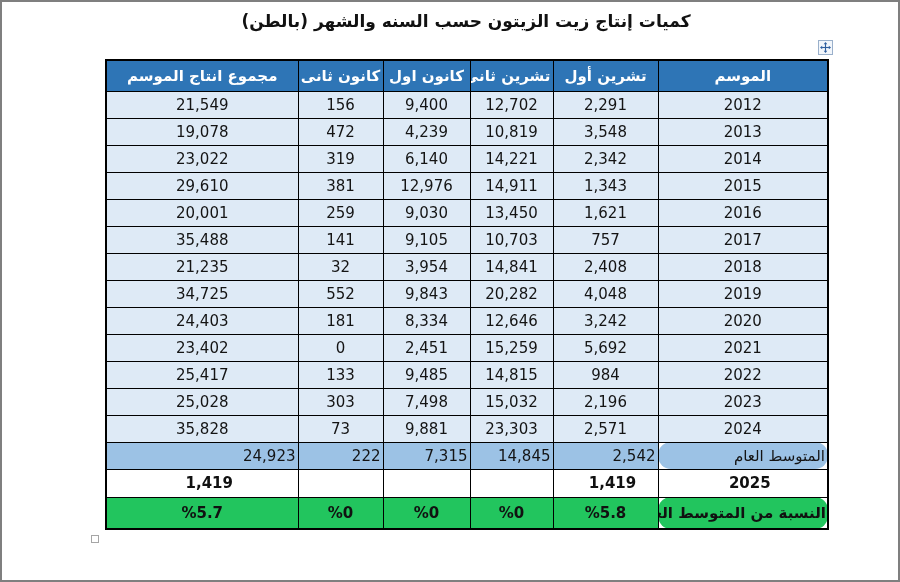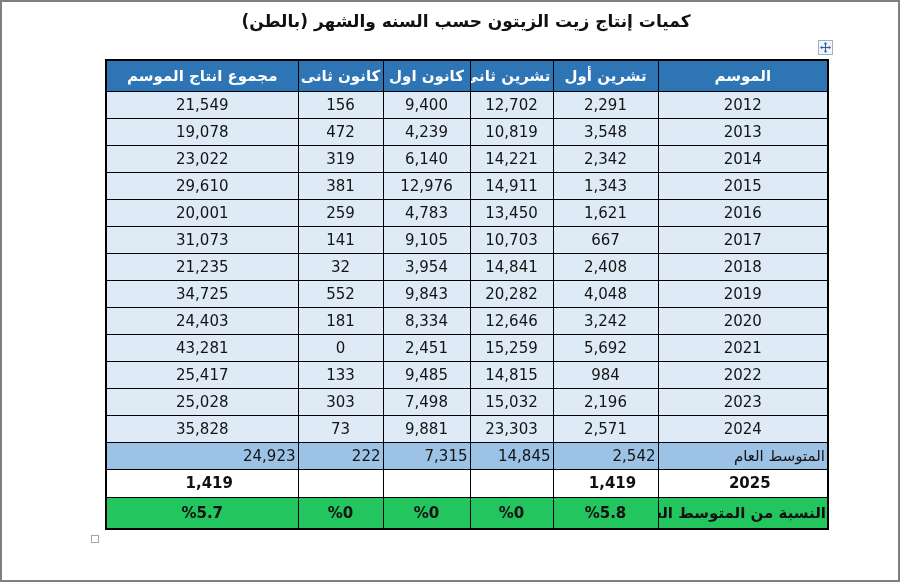--- a/index.html
+++ b/index.html
@@ -74,20 +74,21 @@
   .prod-table tr.pct-row td {
     background: #22c55e;
     font-weight: bold;
     font-size: 15px;
     color: #111;
   }
   .prod-table td.label-cell {
     font-weight: normal;
     font-size: 14px;
     color: #1a1a1a;
+    border-radius: 13px;
   }
   .move-handle {
     position: absolute;
     left: 816px;
     top: 38px;
     width: 15px;
     height: 15px;
     border: 1px solid #9ab0cb;
     background: #f2f6fb;
     display: flex;
@@ -175,31 +176,31 @@
           <td>1,343</td>
           <td>14,911</td>
           <td>12,976</td>
           <td>381</td>
           <td>29,610</td>
         </tr>
         <tr class="data-row">
           <td>2016</td>
           <td>1,621</td>
           <td>13,450</td>
-          <td>4,783</td>
+          <td>9,030</td>
           <td>259</td>
           <td>20,001</td>
         </tr>
         <tr class="data-row">
           <td>2017</td>
-          <td>667</td>
+          <td>757</td>
           <td>10,703</td>
           <td>9,105</td>
           <td>141</td>
-          <td>31,073</td>
+          <td>35,488</td>
         </tr>
         <tr class="data-row">
           <td>2018</td>
           <td>2,408</td>
           <td>14,841</td>
           <td>3,954</td>
           <td>32</td>
           <td>21,235</td>
         </tr>
         <tr class="data-row">
@@ -217,21 +218,21 @@
           <td>8,334</td>
           <td>181</td>
           <td>24,403</td>
         </tr>
         <tr class="data-row">
           <td>2021</td>
           <td>5,692</td>
           <td>15,259</td>
           <td>2,451</td>
           <td>0</td>
-          <td>43,281</td>
+          <td>23,402</td>
         </tr>
         <tr class="data-row">
           <td>2022</td>
           <td>984</td>
           <td>14,815</td>
           <td>9,485</td>
           <td>133</td>
           <td>25,417</td>
         </tr>
         <tr class="data-row">

